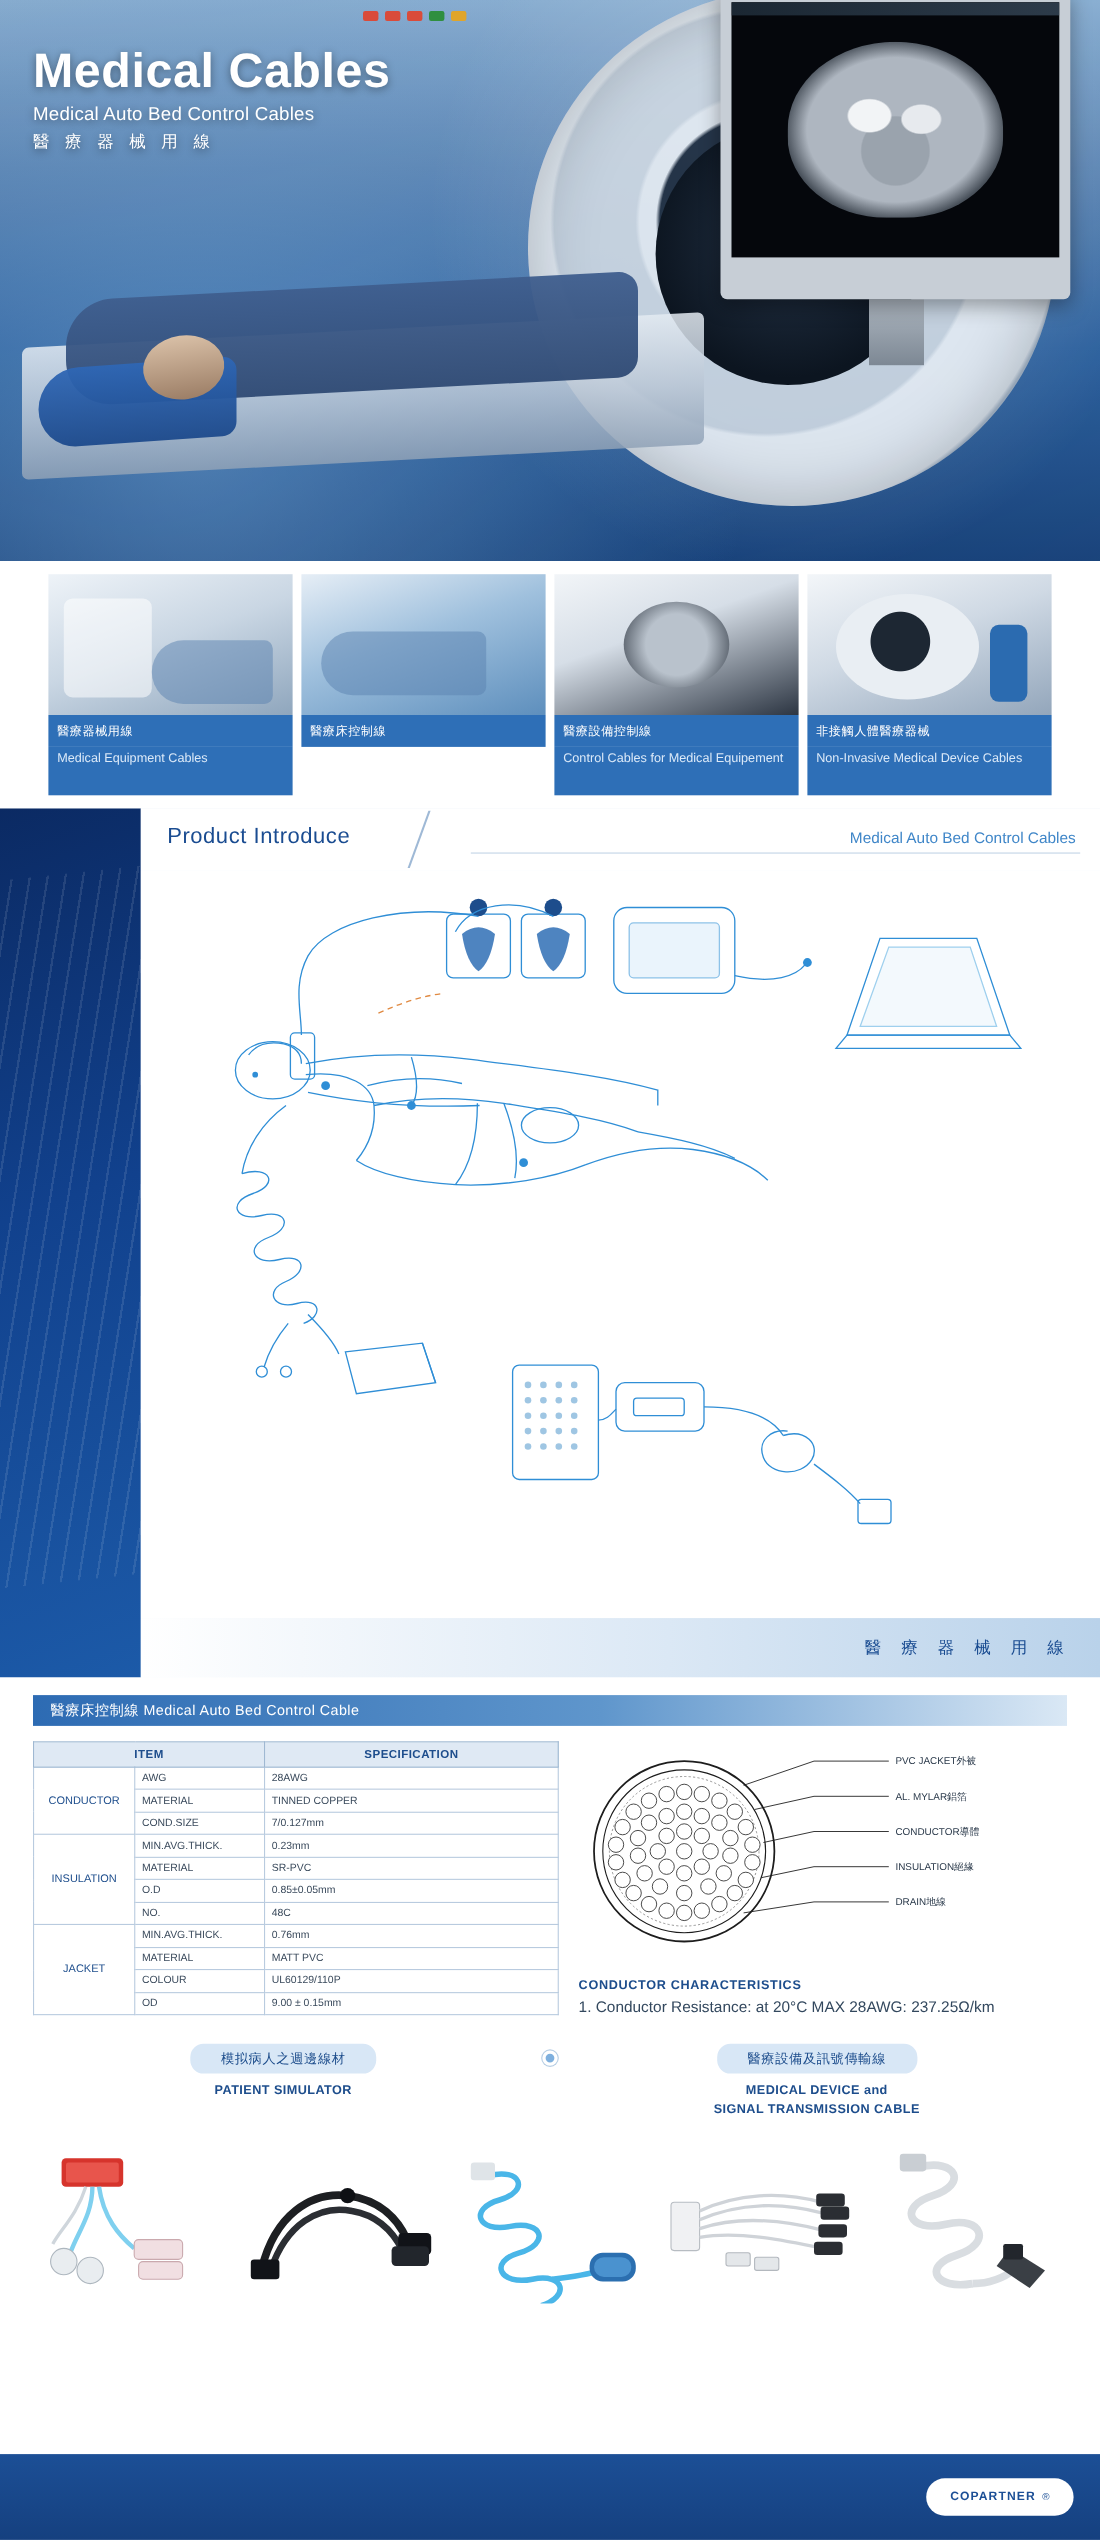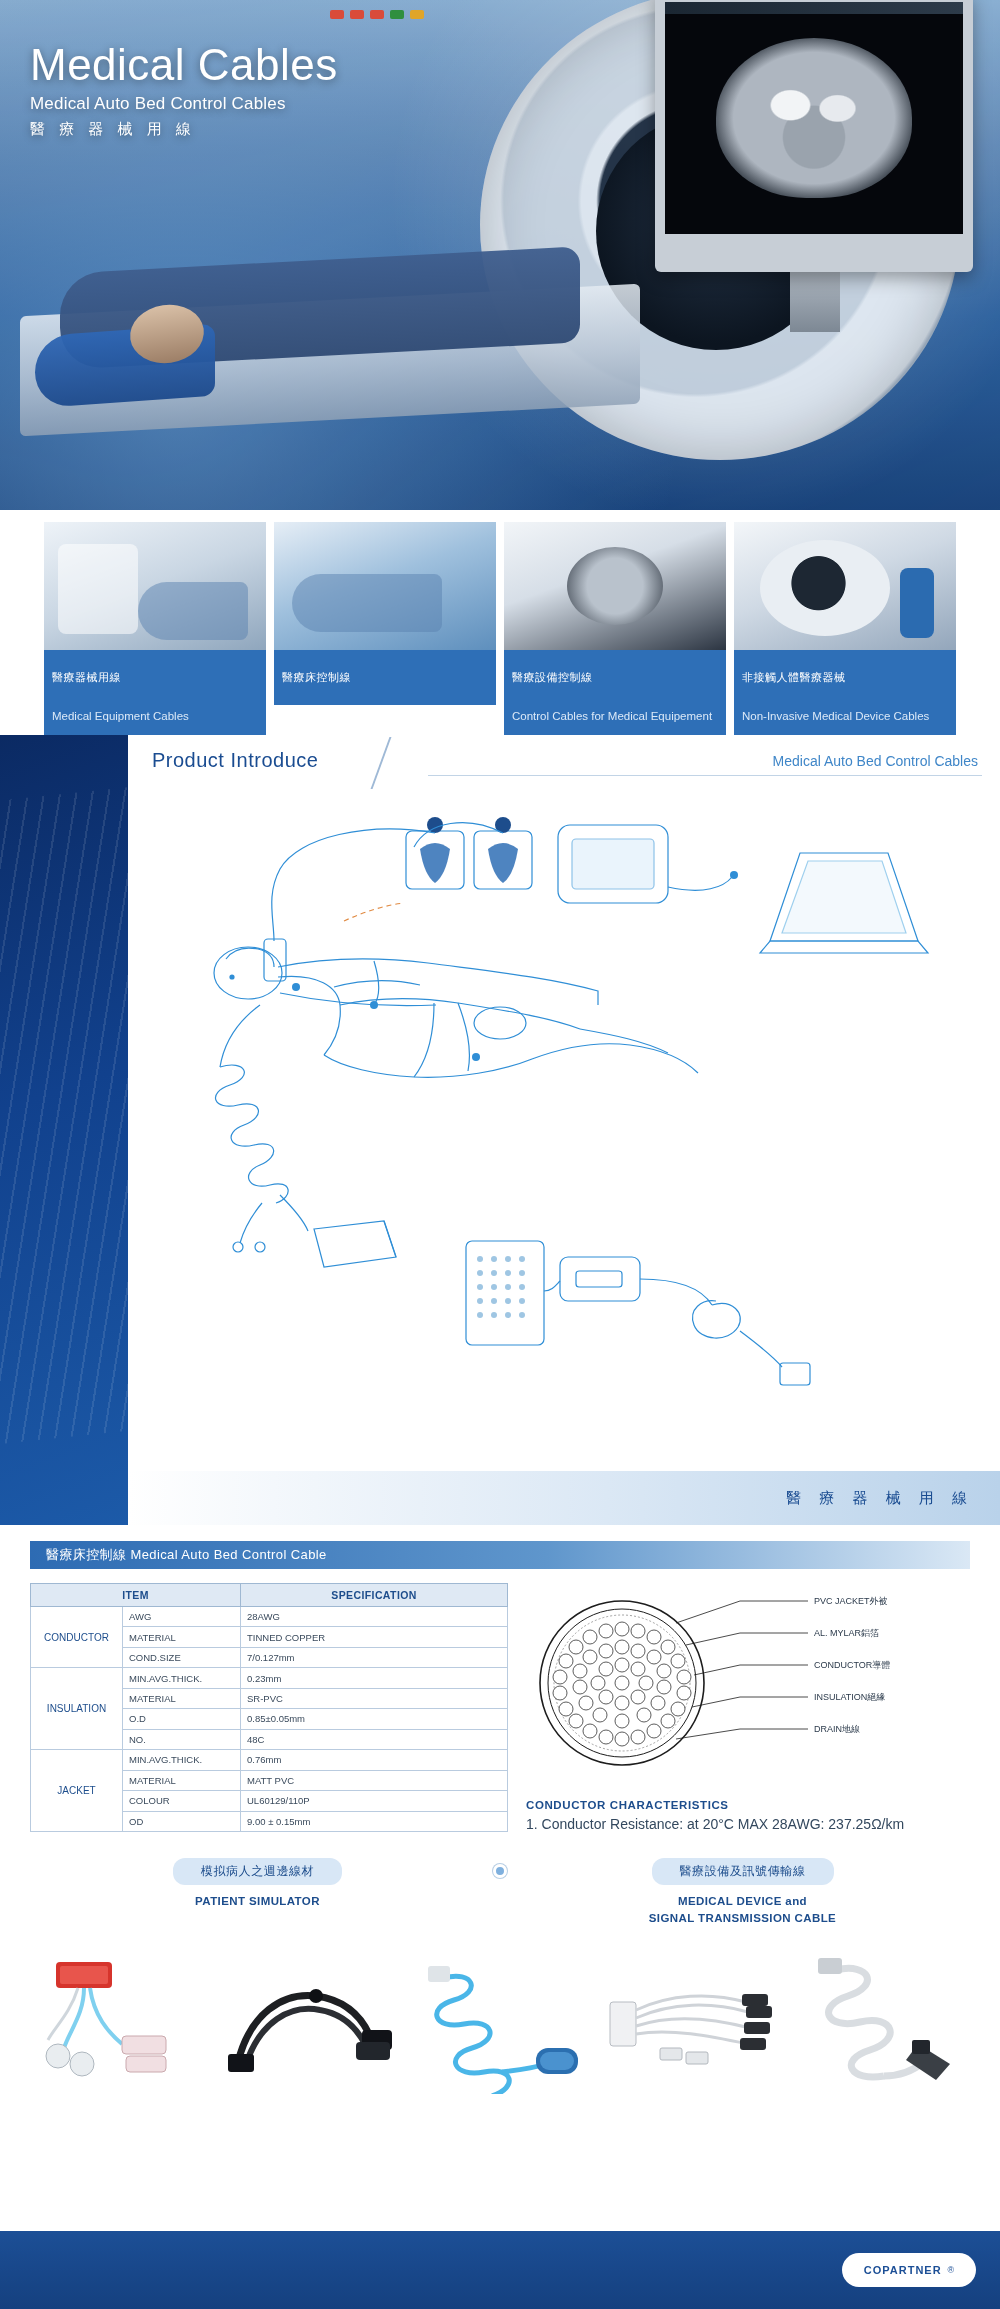--- a/index.html
+++ b/index.html
@@ -129,21 +129,21 @@
   }
   .gantry-lights span { width: 14px; height: 9px; border-radius: 2px; display:block; }
   .hero-text {
     position: absolute;
     left: 30px; top: 42px;
     color: #fff;
     text-shadow: 0 2px 8px rgba(0,0,0,0.4);
   }
   .hero-title {
     font-size: 44px;
-    font-weight: 400;
+    font-weight: 700;
     letter-spacing: 0.5px;
     line-height: 1.05;
   }
   .hero-sub {
     font-size: 17px;
     margin-top: 6px;
     font-weight: 400;
     letter-spacing: 0.2px;
   }
   .hero-cn {
@@ -166,21 +166,21 @@
   .thumb-img {
     width: 100%; height: 128px;
     position: relative;
     overflow: hidden;
     background: #dfe6ee;
   }
   .thumb-cap-cn {
     background: #2e6fb7;
     color: #fff;
     font-size: 11px;
-    padding: 20px 8px;
+    padding: 7px 8px;
     letter-spacing: 0.5px;
   }
   .thumb-cap-en {
     background: #2e6fb7;
     color: #dbe9f8;
     font-size: 11.5px;
     padding: 4px 8px 10px 8px;
     line-height: 1.35;
     min-height: 44px;
   }

